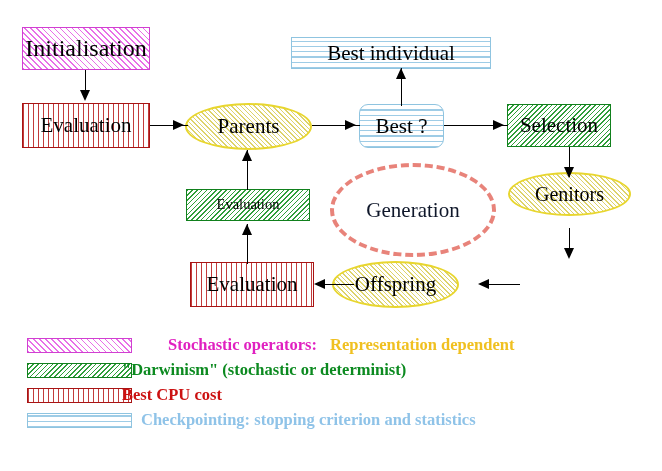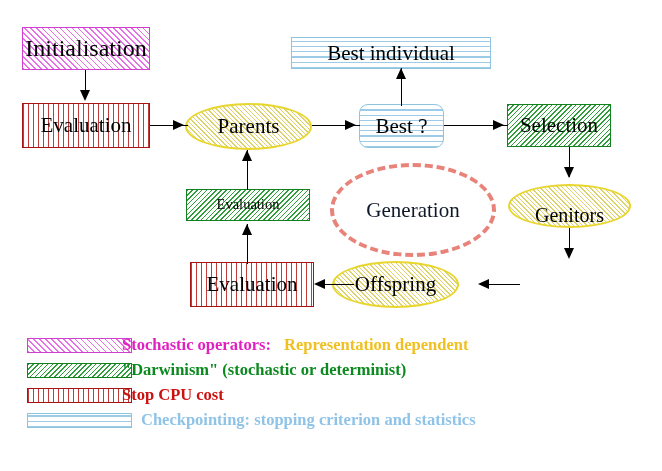--- a/index.html
+++ b/index.html
@@ -157,21 +157,21 @@
   </div>
 
   <div class="node f-blue rounded" style="left:359px; top:104px; width:85px; height:44px; font-size:21px;">
     <span class="lbl">Best ?</span>
   </div>
 
   <div class="node f-green" style="left:507px; top:104px; width:104px; height:43px; font-size:21px;">
     <span class="lbl">Selection</span>
   </div>
 
-  <div class="node f-yellow ellipse" style="left:508px; top:184px; width:123px; height:44px; font-size:20px;align-items:flex-end;">
+  <div class="node f-yellow ellipse" style="left:508px; top:172px; width:123px; height:44px; font-size:20px;">
     <span class="lbl">Genitors</span>
   </div>
 
 
   <div class="node f-yellow ellipse" style="left:332px; top:261px; width:127px; height:47px; font-size:21px;">
     <span class="lbl">Offspring</span>
   </div>
 
   <div class="node f-red" style="left:190px; top:262px; width:124px; height:45px; font-size:21px;">
     <span class="lbl">Evaluation</span>
@@ -216,36 +216,36 @@
   <div class="arrow up" style="left:242px; top:224px;"></div>
 
   <div class="edge v" style="left:247px; top:150px; height:40px;"></div>
   <div class="arrow up" style="left:242px; top:150px;"></div>
 
   <div id="legend">
 
     <div class="legend-row">
       <div class="swatch f-magenta"></div>
       <div class="legend-text">
-        <span style="color:#e020c0;">Stochastic operators:</span>
+        <span style="color:#e020c0;margin-left:46px;">Stochastic operators:</span>
         <span class="alt" style="color:#f0c020; margin-left:9px;">Representation dependent</span>
       </div>
     </div>
 
     <div class="legend-row">
       <div class="swatch f-green"></div>
       <div class="legend-text">
         <span style="color:#0c8a20;">"Darwinism" (stochastic or determinist)</span>
       </div>
     </div>
 
     <div class="legend-row">
       <div class="swatch f-red"></div>
       <div class="legend-text">
-        <span style="color:#cc1111;">Stop CPU cost</span>
+        <span style="color:#cc1111;">Best CPU cost</span>
       </div>
     </div>
 
     <div class="legend-row">
       <div class="swatch f-blue"></div>
       <div class="legend-text">
         <span style="color:#8fc3e8;margin-left:19px;">Checkpointing: stopping criterion and statistics</span>
       </div>
     </div>
 

